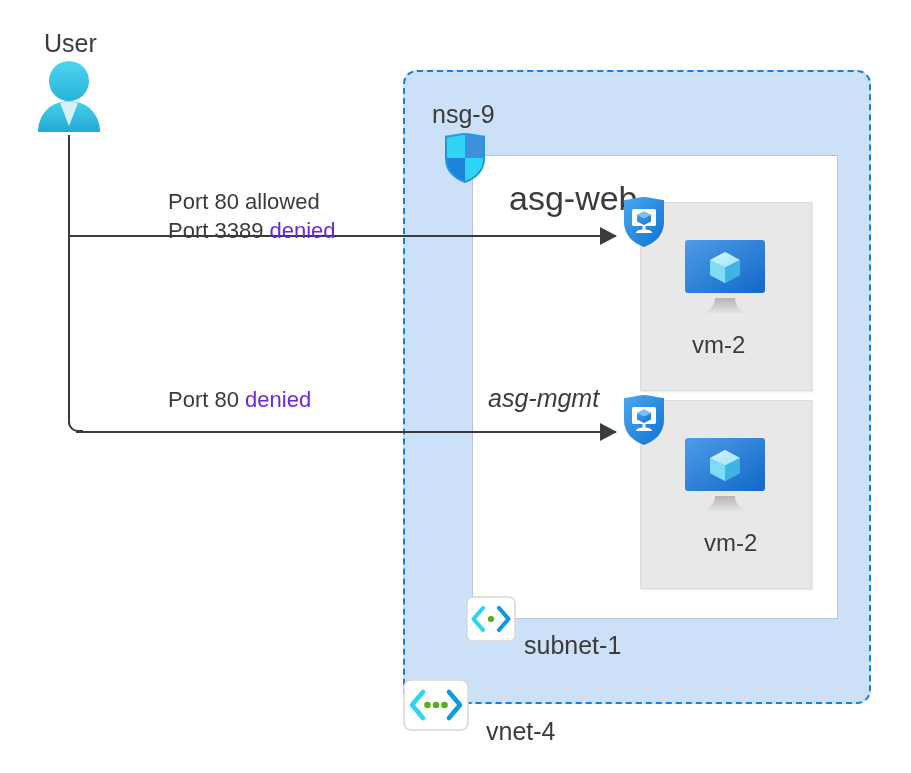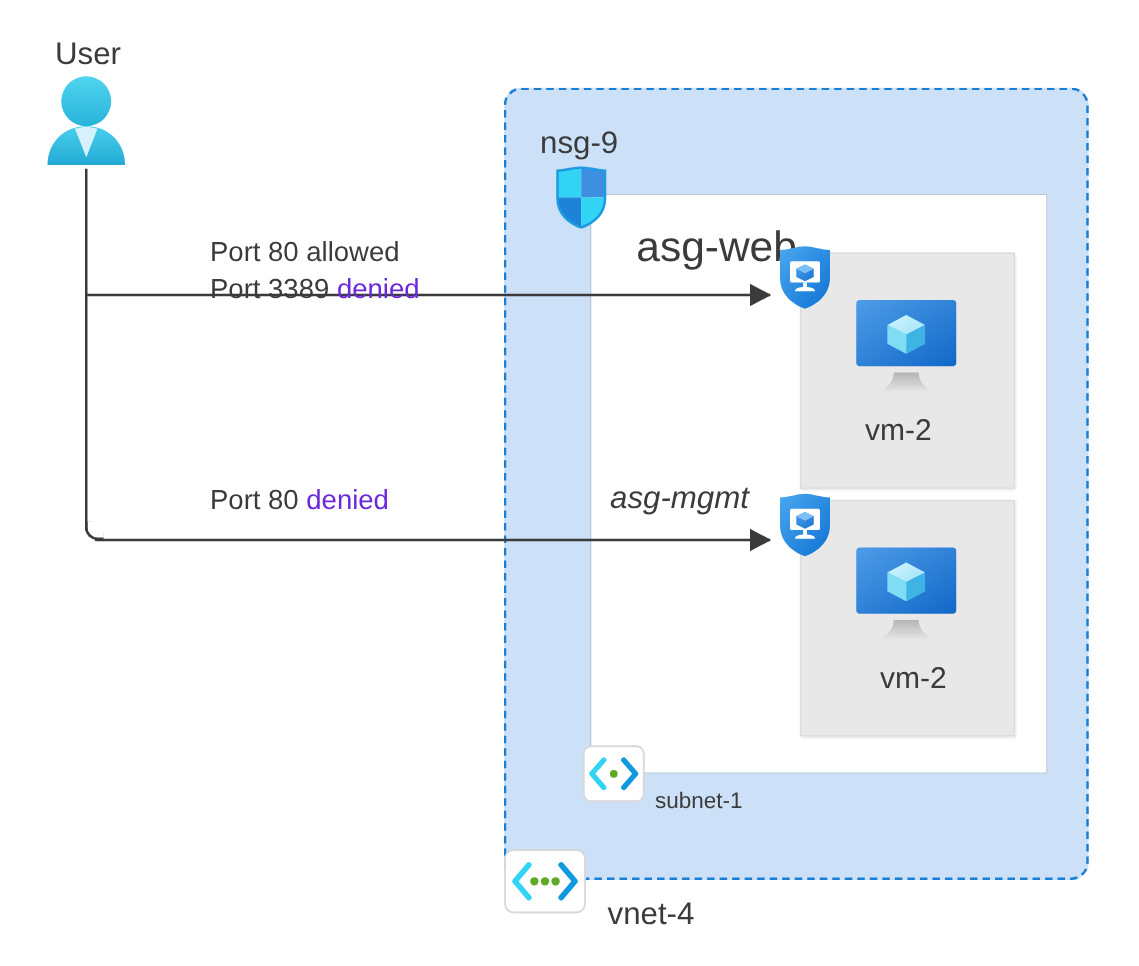--- a/index.html
+++ b/index.html
@@ -26,21 +26,21 @@
     color: #3b3b3b;
     white-space: nowrap;
     line-height: 1.30;
   }
   .lbl-user      { left: 44px;  top: 27px;  font-size: 25px; }
   .lbl-nsg       { left: 432px; top: 98px;  font-size: 25px; }
   .lbl-asgweb    { left: 509px; top: 176px; font-size: 34px; }
   .lbl-asgmgmt   { left: 488px; top: 382px; font-size: 25px; font-style: italic; }
   .lbl-vm1       { left: 692px; top: 329px; font-size: 24px; }
   .lbl-vm2       { left: 692px; top: 527px; font-size: 24px; margin-left: 12px; }
-  .lbl-subnet    { left: 524px; top: 629px; font-size: 18px; }
+  .lbl-subnet    { left: 524px; top: 629px; font-size: 25px; }
   .lbl-vnet      { left: 486px; top: 715px; font-size: 25px; }
 
   .rule-block {
     position: absolute;
     font-size: 22px;
     color: #3b3b3b;
     line-height: 1.32;
     white-space: nowrap;
     margin-top: 28px;
   }

